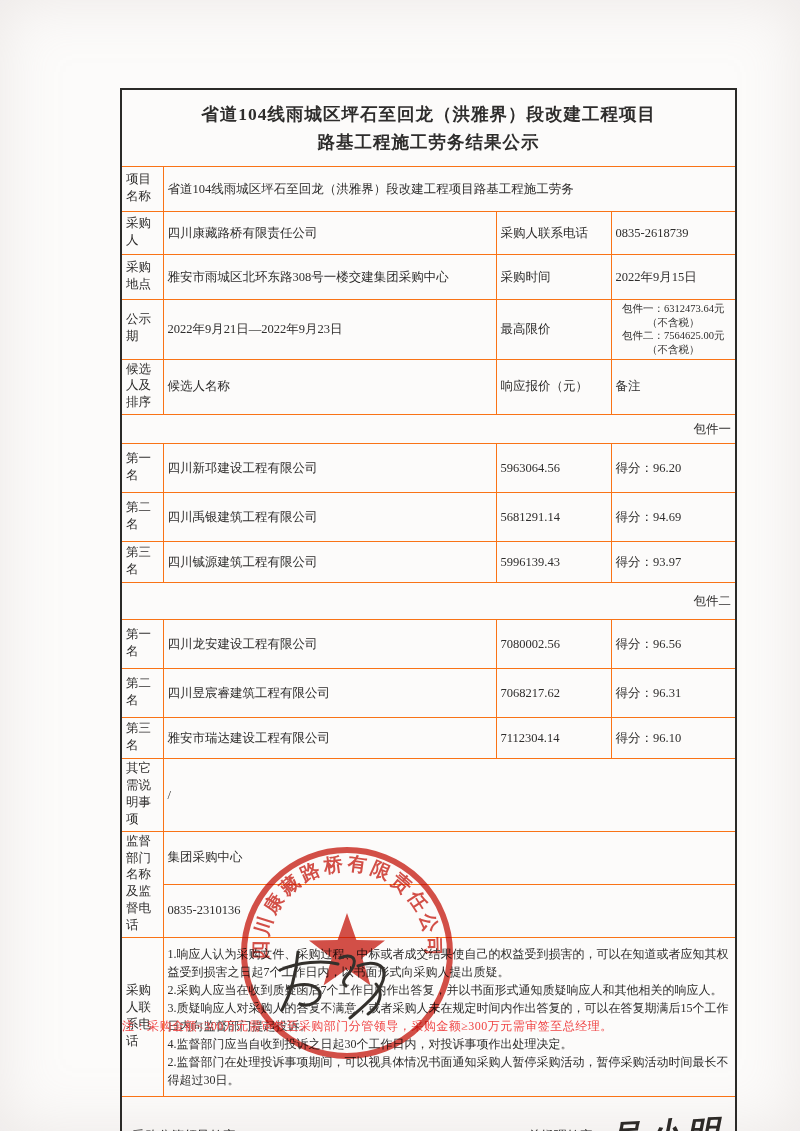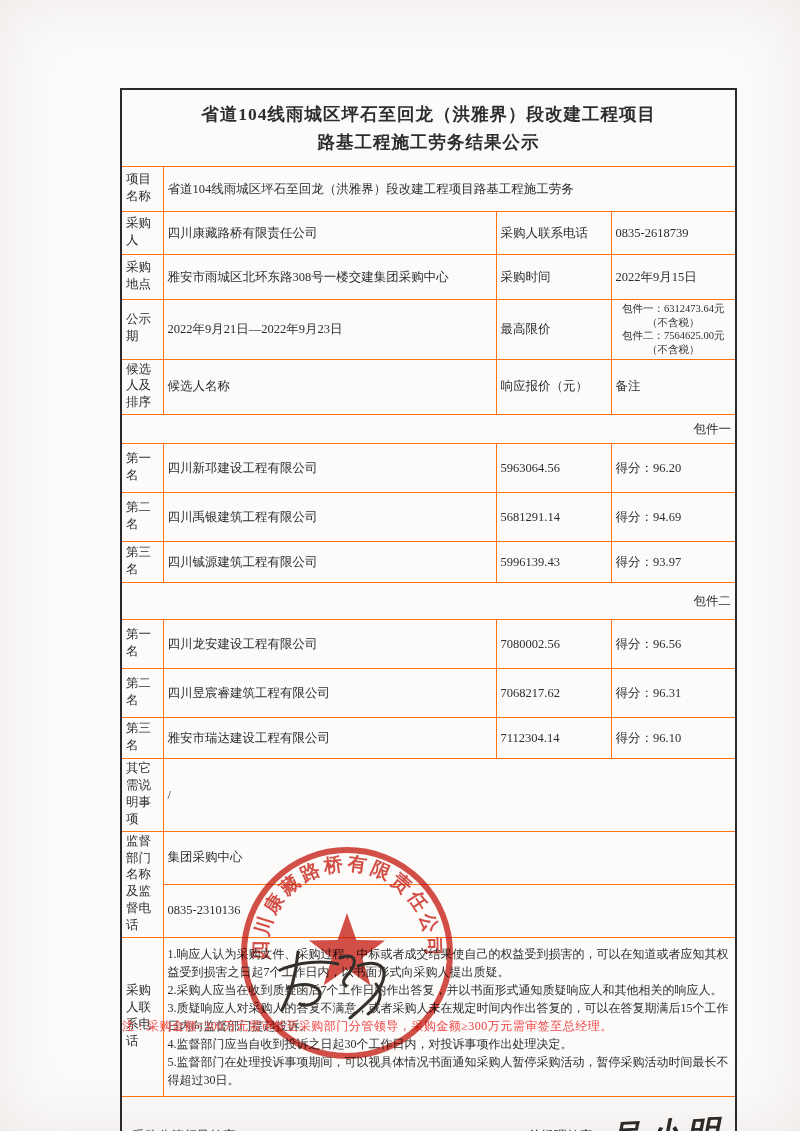--- a/index.html
+++ b/index.html
@@ -189,21 +189,21 @@
       <td colspan="3" class="c-center">0835-2310136</td>
     </tr>
 
     <tr class="r-obj">
       <td class="c-label">采购人联系电话</td>
       <td colspan="3" class="obj-cell">
         <p>1.响应人认为采购文件、采购过程、中标或者成交结果使自己的权益受到损害的，可以在知道或者应知其权益受到损害之日起7个工作日内，以书面形式向采购人提出质疑。</p>
         <p>2.采购人应当在收到质疑函后7个工作日内作出答复，并以书面形式通知质疑响应人和其他相关的响应人。</p>
         <p>3.质疑响应人对采购人的答复不满意，或者采购人未在规定时间内作出答复的，可以在答复期满后15个工作日内向监督部门提起投诉。</p>
         <p>4.监督部门应当自收到投诉之日起30个工作日内，对投诉事项作出处理决定。</p>
-        <p>5.监督部门在处理投诉事项期间，可以视具体情况书面通知采购人暂停采购活动，暂停采购活动时间最长不得超过30日。</p>
+        <p>2.监督部门在处理投诉事项期间，可以视具体情况书面通知采购人暂停采购活动，暂停采购活动时间最长不得超过30日。</p>
       </td>
     </tr>
 
     <tr class="r-sig">
       <td colspan="4">
         <div class="sig-wrap">
           <div class="sig-left">
             <span class="sig-label">采购分管领导签字：</span>
           </div>
           <div class="sig-right">

